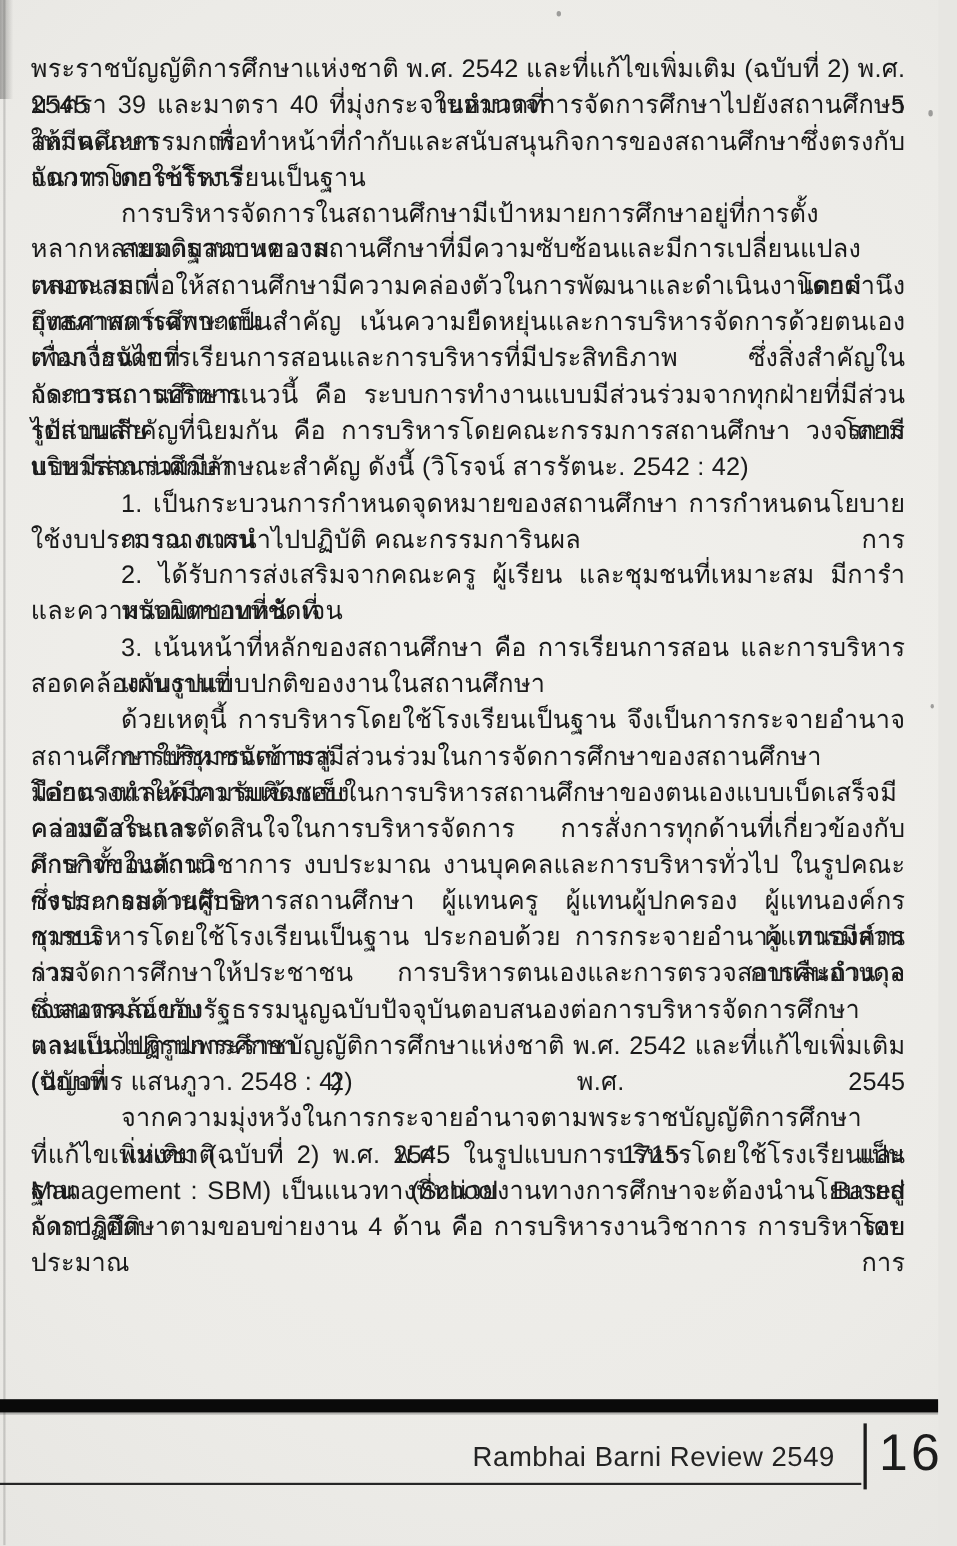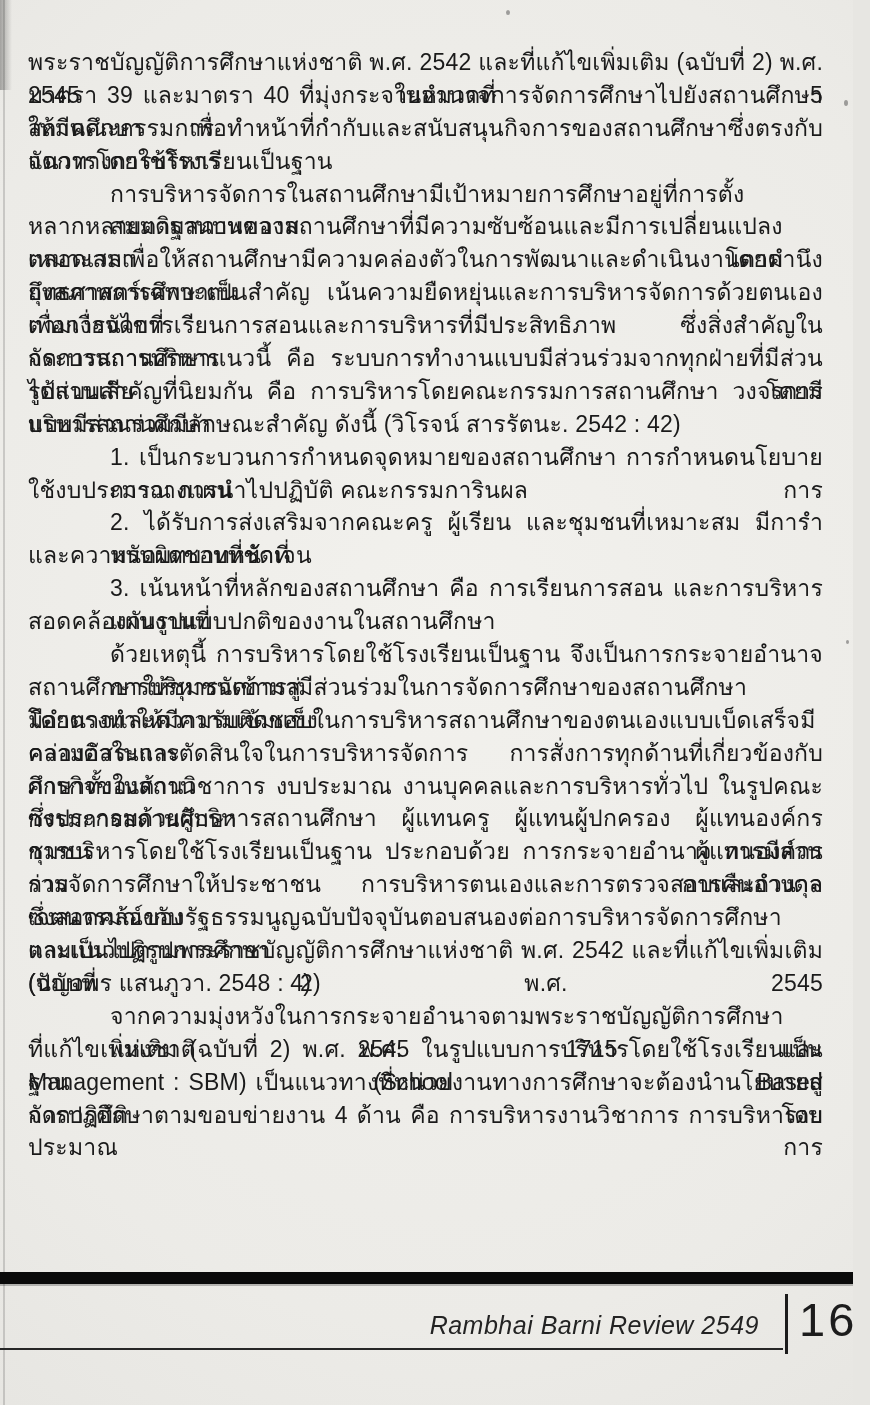--- a/index.html
+++ b/index.html
@@ -59,21 +59,20 @@
     top: 1272px;
     height: 12px;
     background: #0a0a0a;
     box-shadow: 0 2px 0 rgba(10,10,10,0.25);
   }
   .journal-title {
     position: absolute;
     right: 94px;
     top: 1311px;
     font-size: 25px;
-    font-style: italic;
     color: #232323;
     letter-spacing: 0.5px;
     white-space: nowrap;
   }
   .vrule {
     position: absolute;
     left: 785px;
     top: 1294px;
     width: 3px;
     height: 60px;

